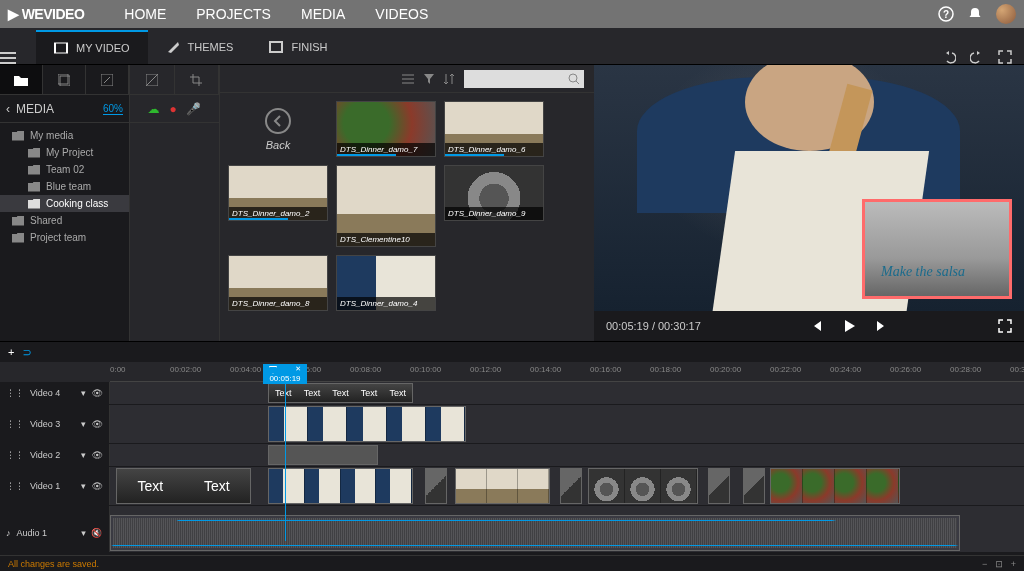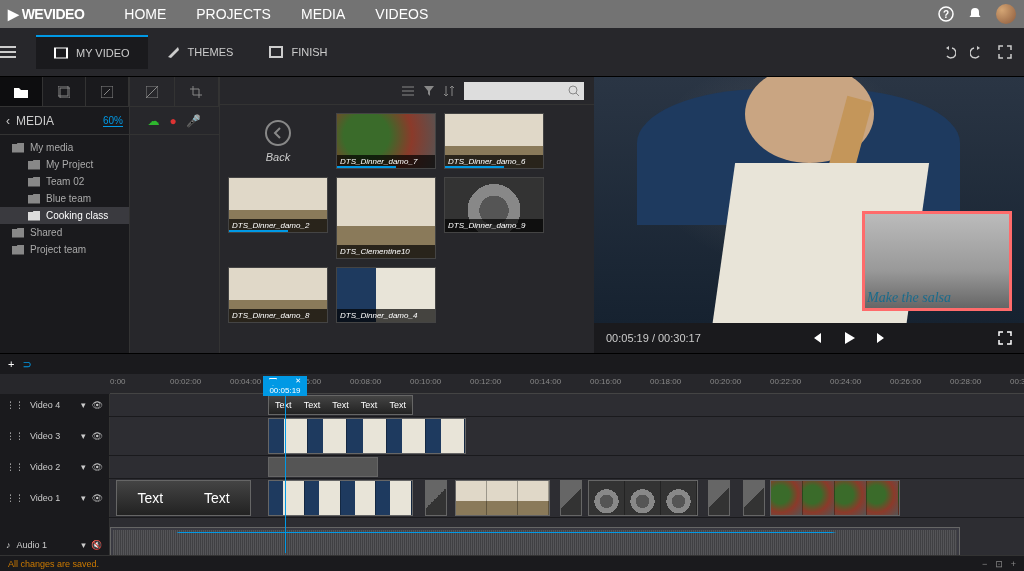--- a/index.html
+++ b/index.html
@@ -4,21 +4,21 @@
 <style>
 * { margin: 0; padding: 0; box-sizing: border-box; font-family: -apple-system, Helvetica, Arial, sans-serif; }
 body { width: 1024px; height: 571px; background: #1a1a1d; color: #ccc; font-size: 11px; overflow: hidden; position: relative; }
 .topbar { height: 28px; background: #737373; display: flex; align-items: center; padding: 0 8px; color: #fff; }
 .logo { font-weight: bold; font-size: 14px; letter-spacing: -0.5px; margin-right: 40px; }
 .nav-links { display: flex; gap: 30px; }
 .nav-link { font-size: 14px; cursor: pointer; }
 .topbar-right { margin-left: auto; display: flex; gap: 14px; align-items: center; }
 .icon-btn { cursor: pointer; display: inline-flex; }
 .avatar { width: 20px; height: 20px; border-radius: 50%; background: radial-gradient(circle at 30% 30%, #d4a574, #8b5a3c); }
-.tabbar { height: 49px; background: #27272b; display: flex; align-items: center; border-bottom: 1px solid #000; }
+.tabbar { height: 37px; background: #27272b; display: flex; align-items: flex-end; border-bottom: 1px solid #000; }
 .hamburger { width: 36px; text-align: center; cursor: pointer; }
 .tab { height: 34px; display: flex; align-items: center; gap: 8px; padding: 0 18px; cursor: pointer; color: #ccc; font-size: 11px; font-weight: 500; }
 .tab.active { background: #1a1a1d; border-top: 2px solid #0099e5; }
 .tabbar-right { margin-left: auto; display: flex; gap: 14px; padding-right: 12px; }
 .main { display: flex; height: 276px; }
 .sidebar { width: 130px; background: #1a1a1d; border-right: 1px solid #333; }
 .side-tools { height: 30px; display: flex; border-bottom: 1px solid #333; }
 .side-tool { flex: 1; display: flex; align-items: center; justify-content: center; cursor: pointer; border-right: 1px solid #333; }
 .side-tool.active { background: #0d0d0f; }
 .media-header { height: 28px; display: flex; align-items: center; padding: 0 6px; gap: 6px; border-bottom: 1px solid #333; font-size: 12px; }
@@ -36,21 +36,21 @@
 .search { width: 120px; height: 18px; background: #ddd; display: flex; align-items: center; justify-content: flex-end; padding-right: 4px; }
 .lib-grid { flex: 1; padding: 8px; display: flex; flex-wrap: wrap; gap: 8px; align-content: flex-start; overflow: hidden; }
 .back-btn { width: 100px; height: 56px; display: flex; flex-direction: column; align-items: center; justify-content: center; gap: 4px; cursor: pointer; }
 .thumb { width: 100px; height: 56px; position: relative; cursor: pointer; border: 1px solid #444; background-size: cover; }
 .thumb-label { position: absolute; bottom: 0; left: 0; right: 0; background: rgba(0,0,0,.7); color: #fff; font-size: 8px; padding: 2px 3px; white-space: nowrap; overflow: hidden; }
 .thumb.big { height: 82px; }
 .progress-bar { position: absolute; bottom: 0; left: 0; height: 2px; background: #0099e5; width: 60%; }
 .preview { width: 430px; background: #000; display: flex; flex-direction: column; }
 .preview-img { flex: 1; position: relative; background: linear-gradient(135deg, #1a2a3a 0%, #0a1520 100%); overflow: hidden; }
 .chef-scene { position: absolute; inset: 0; }
-.pip { position: absolute; right: 12px; bottom: 12px; width: 150px; height: 100px; border: 3px solid #ff6b6b; background: linear-gradient(#bbb 0%, #999 60%, #666 100%); display: flex; align-items: flex-end; padding: 2px; }
+.pip { position: absolute; right: 12px; bottom: 12px; width: 150px; height: 100px; border: 3px solid #ff6b6b; background: linear-gradient(#bbb 0%, #999 60%, #666 100%); display: flex; align-items: flex-end; padding: 16px; }
 .pip-text { color: #1a6b8c; font-size: 14px; font-family: Georgia, serif; font-style: italic; }
 .controls { height: 30px; background: #1a1a1d; display: flex; align-items: center; padding: 0 12px; gap: 18px; color: #ccc; }
 .controls .spacer { flex: 1; }
 .timeline { position: relative; background: #27272b; border-top: 1px solid #000; }
 .tl-toolbar { height: 20px; display: flex; align-items: center; padding: 0 8px; gap: 8px; background:#1a1a1d;}
 .ruler { height: 20px; display: flex; position: relative; margin-left: 110px; font-size: 8px; color: #888; border-bottom: 1px solid #444; }
 .ruler-tick { position: absolute; top: 3px; }
 .playhead { position: absolute; top: 20px; bottom: -160px; width: 1px; background: #0099e5; z-index: 10; }
 .playhead-handle { position: absolute; top: -18px; left: -22px; width: 44px; height: 20px; background: #0099e5; color: #fff; font-size: 8px; display: flex; align-items: flex-end; justify-content: center; padding-bottom: 1px; }
 .playhead-handle::before { content:""; position:absolute; top:2px; left:6px; width:6px; height:6px; border:1px solid #fff; clip-path: polygon(50% 100%, 0 0, 100% 0);}

